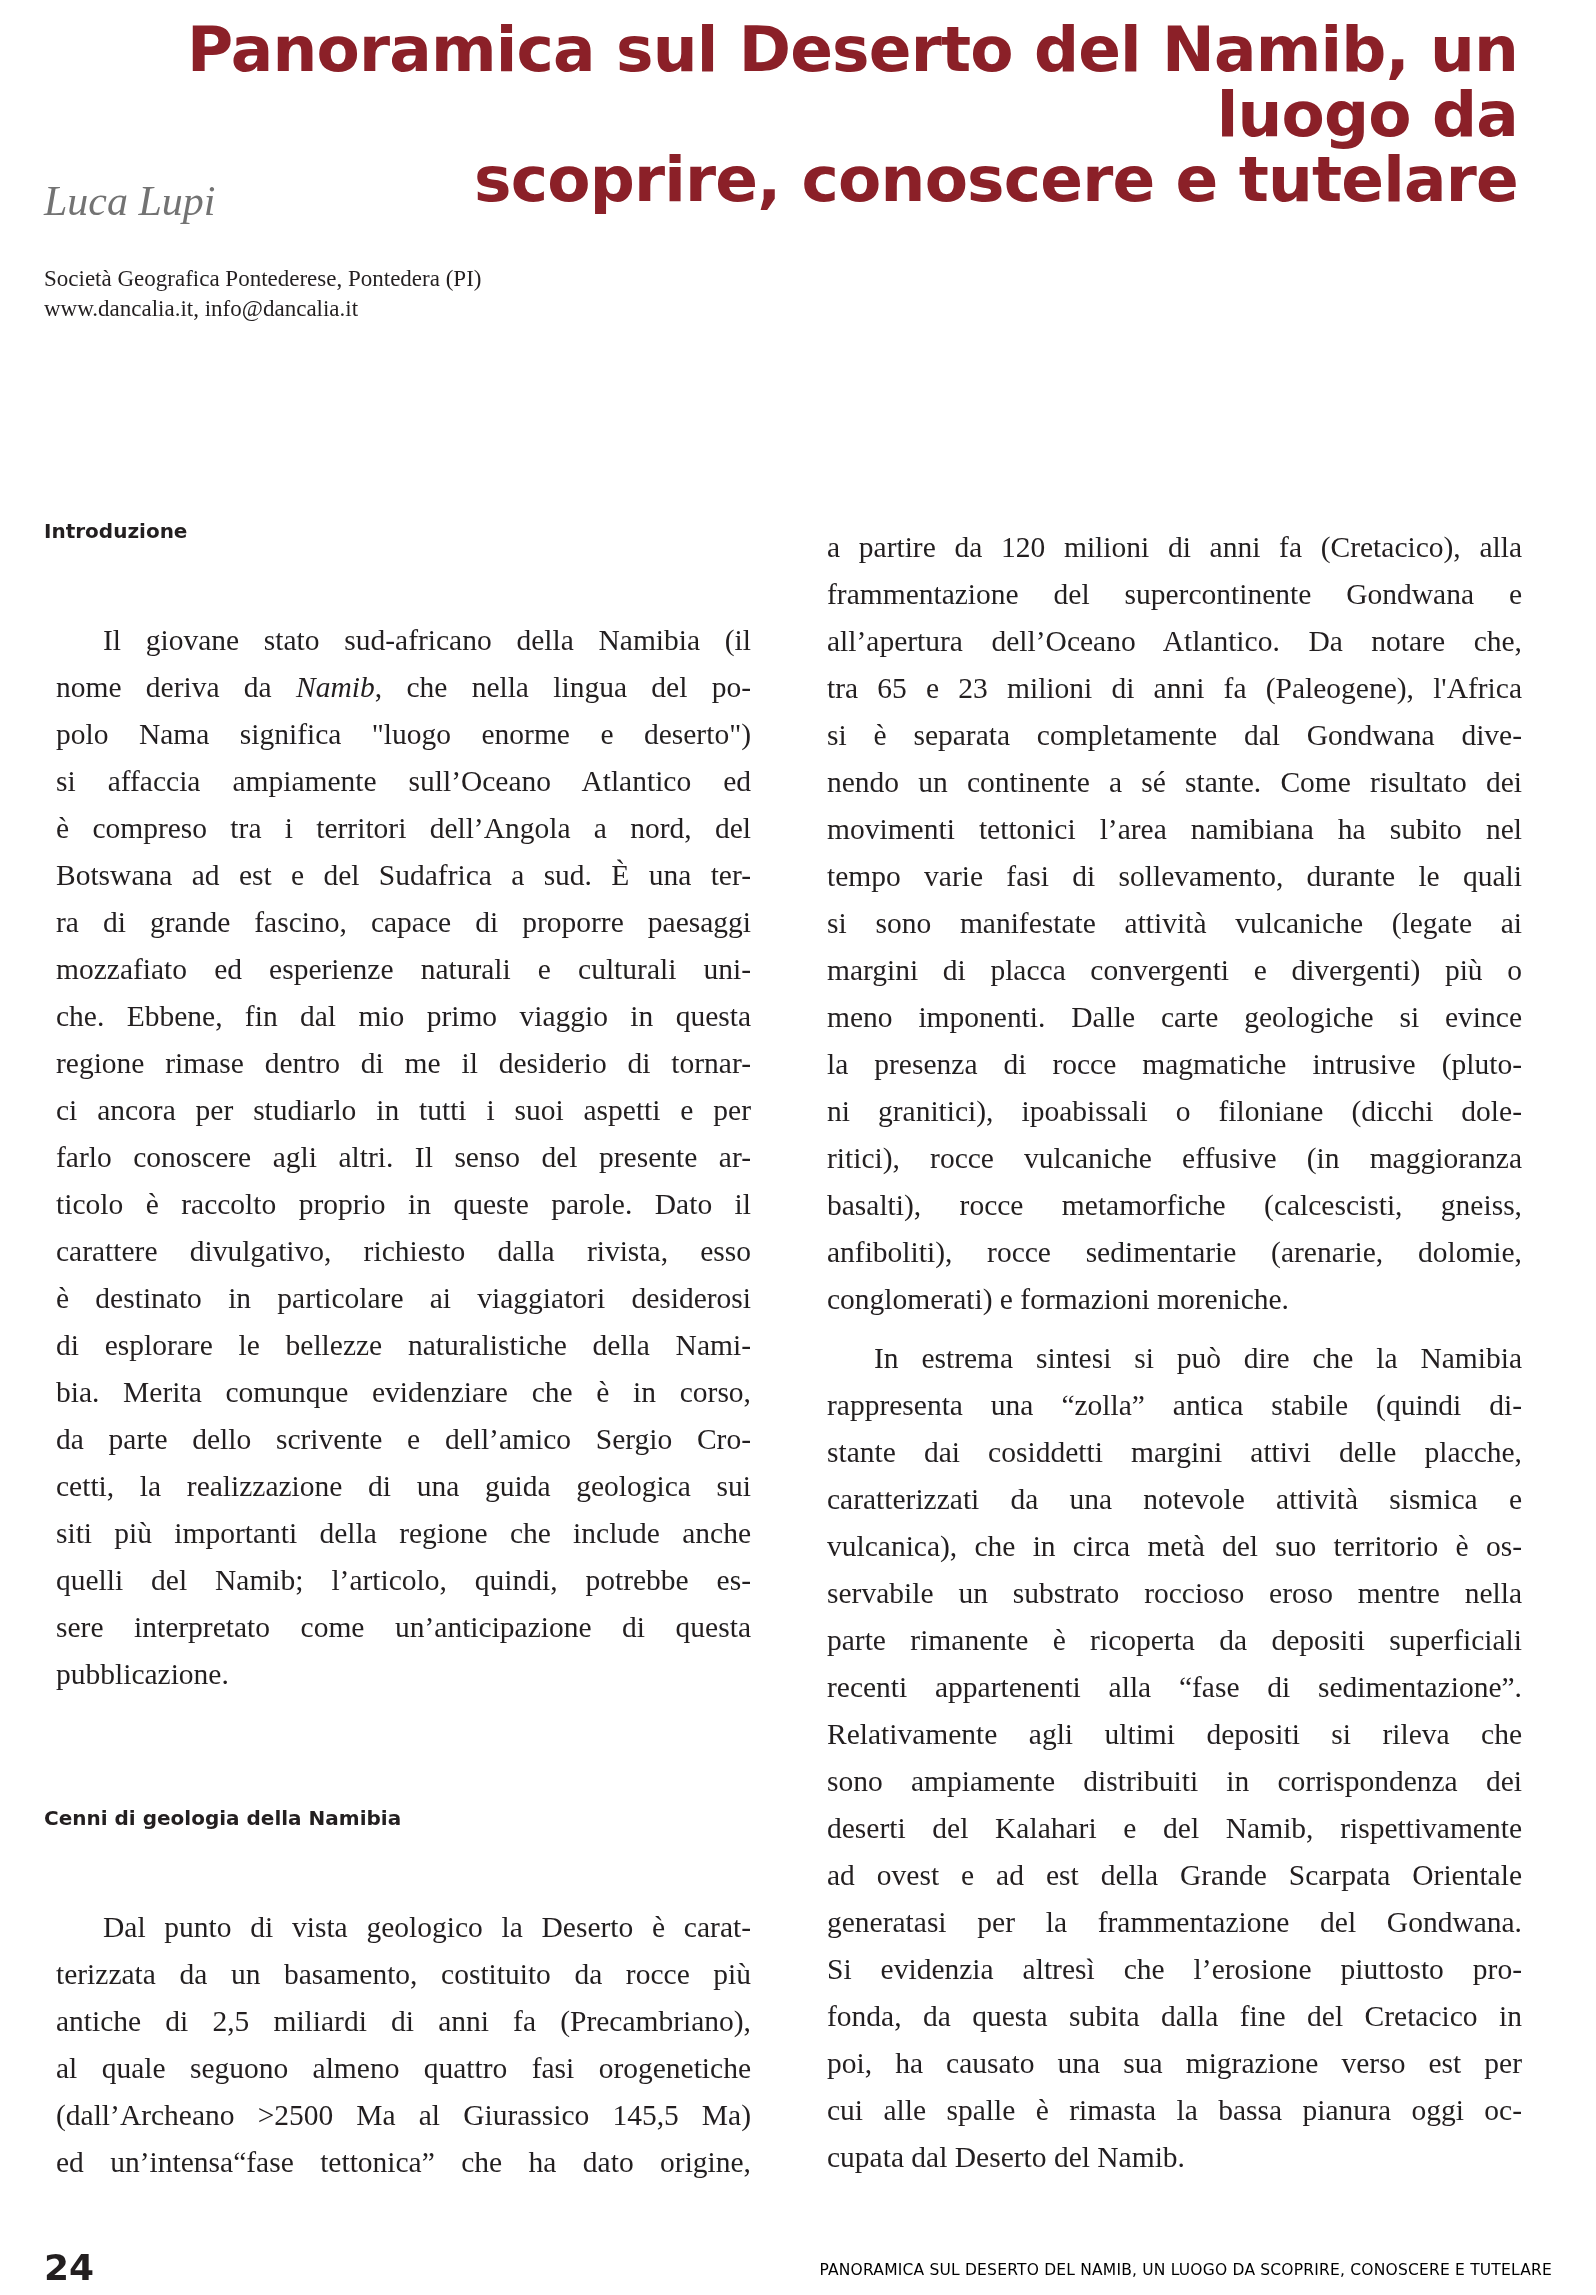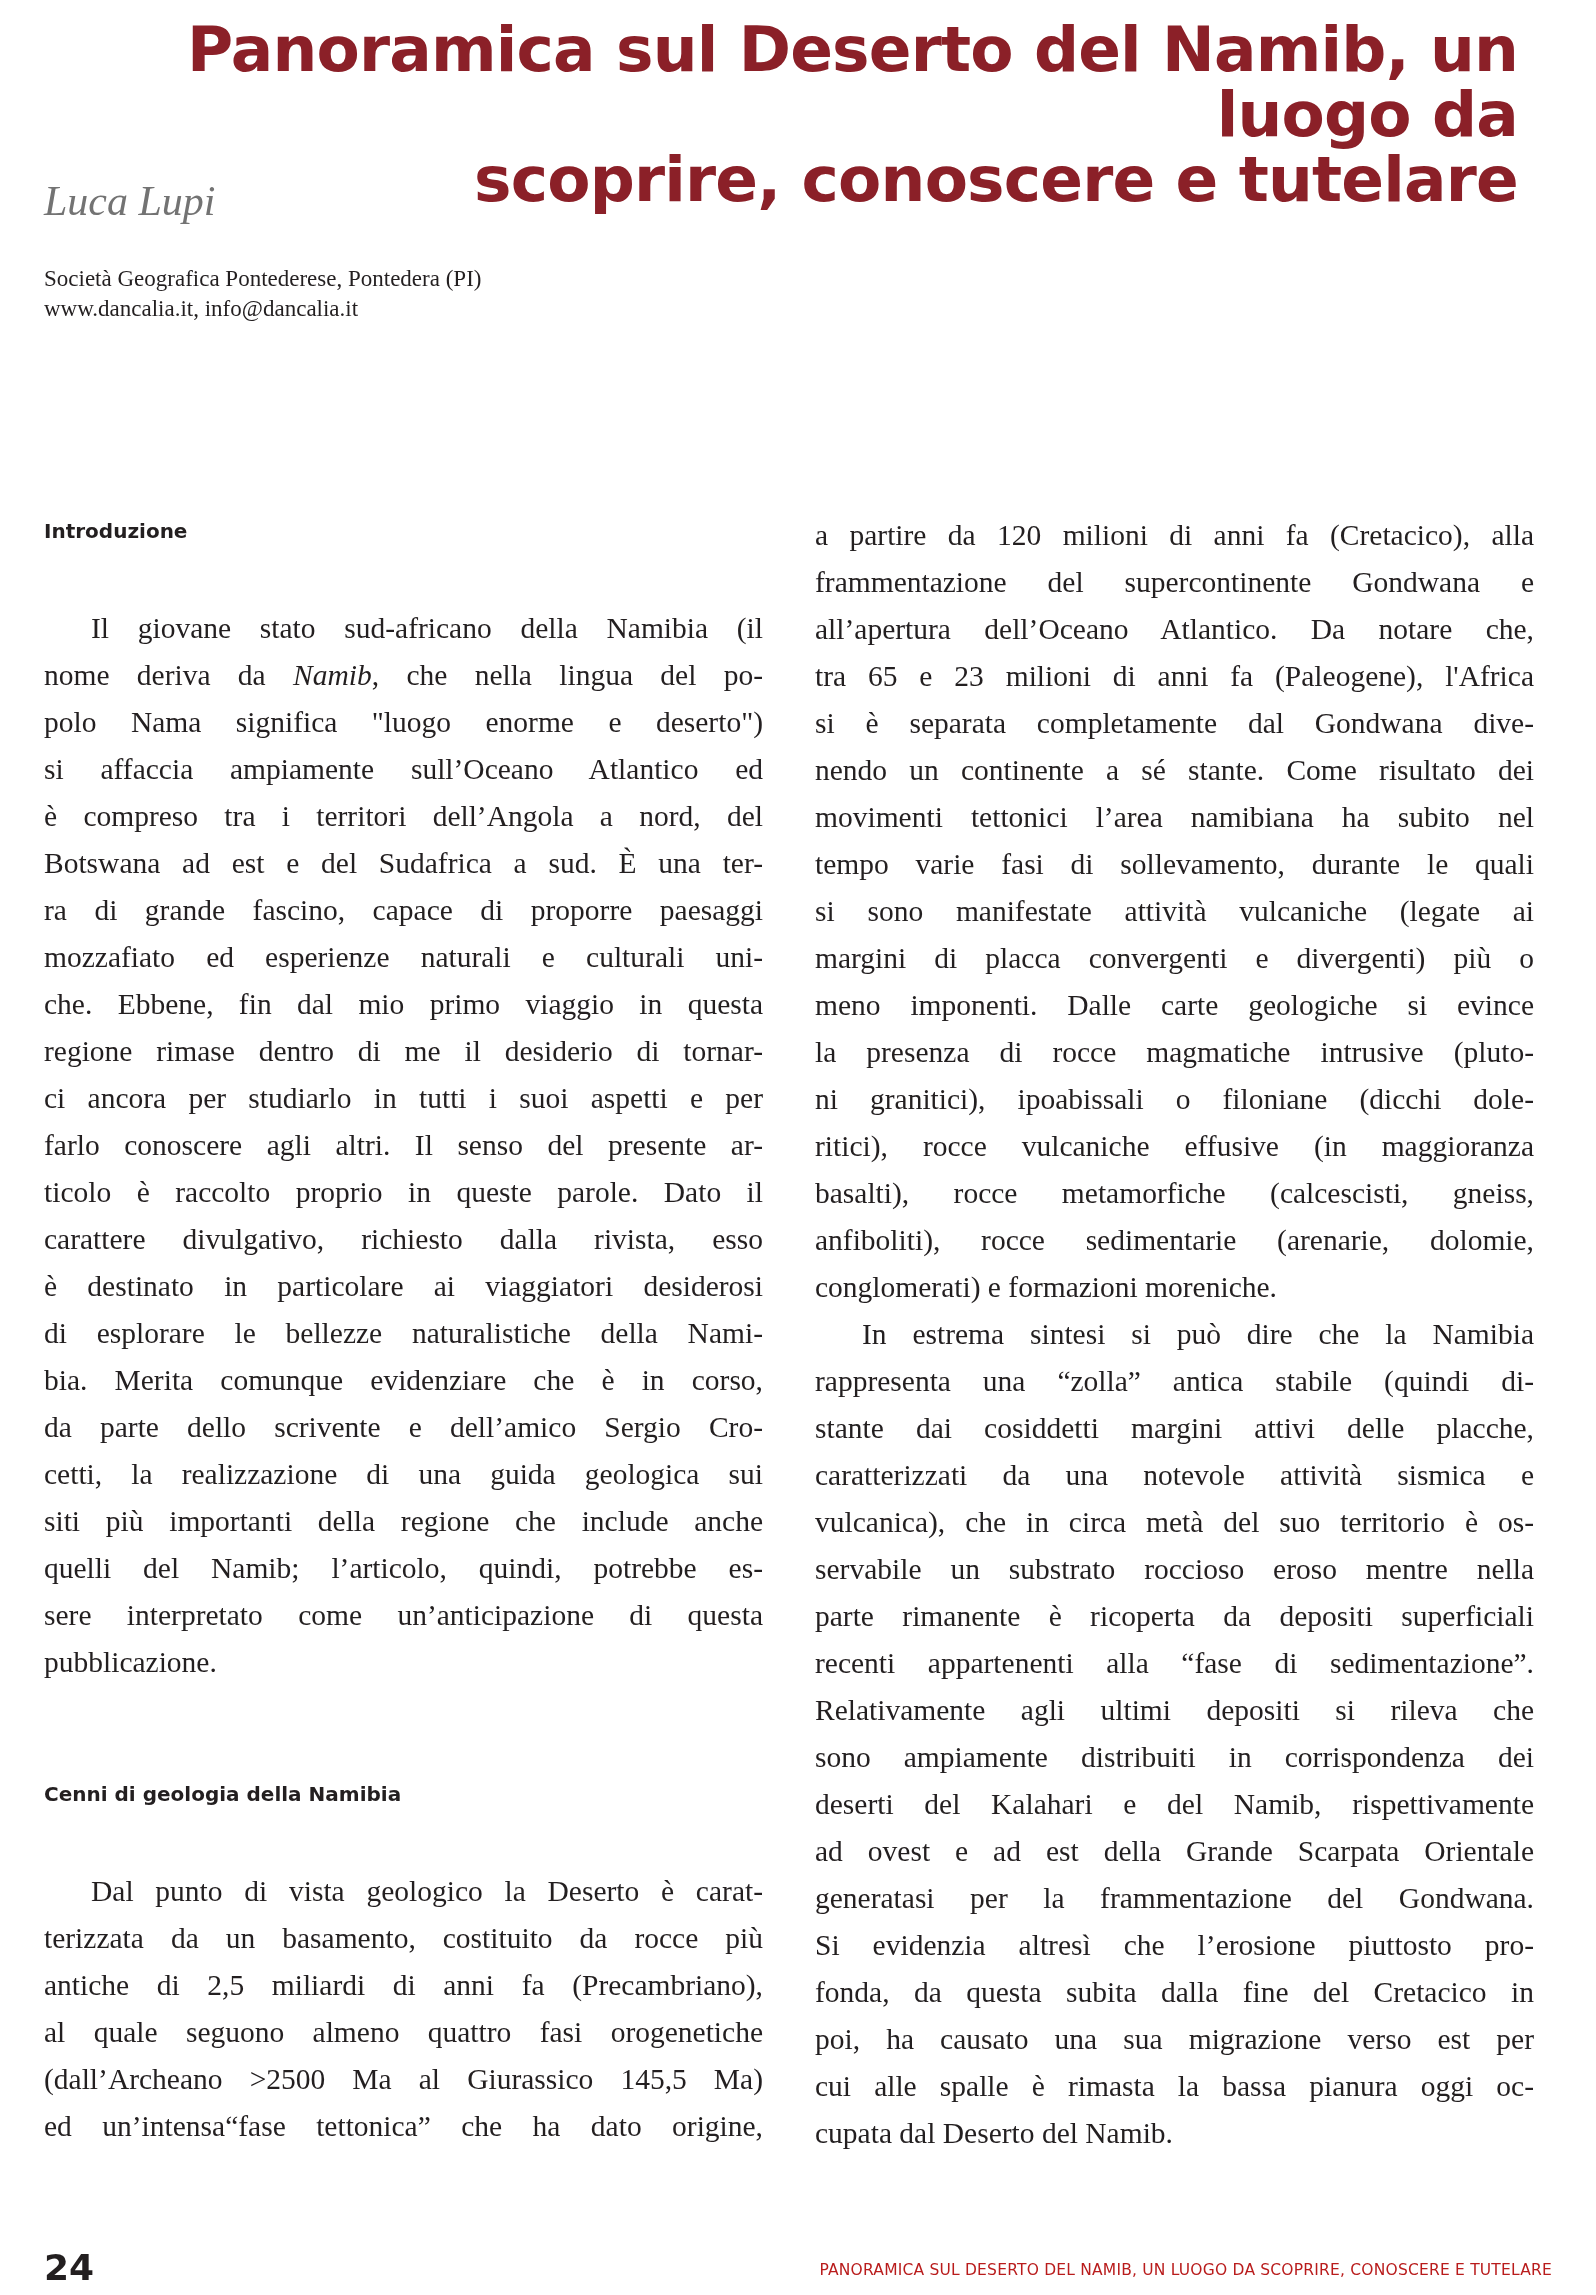--- a/index.html
+++ b/index.html
@@ -24,35 +24,35 @@
     position: absolute; top: 0; width: 719px;
     font-family: "Liberation Serif", serif; font-size: 29.5px; line-height: 47px;
     text-align: justify; color: #231f20;
   }
   .col-left { left: 44px; top: 508px; }
   .col-right { left: 815px; top: 512px; }
   .section-head {
     font-family: "DejaVu Sans", sans-serif; font-weight: bold; font-size: 20px;
     line-height: 47px; margin: 0; color: #231f20; text-align: left;
   }
-  .para { margin: 0; text-indent: 47px; }
+  .para { margin: 12px; text-indent: 47px; }
   .para.noindent { text-indent: 0; }
   .gap1 { height: 50px; }
   .gap2 { height: 85px; }
   .gap3 { height: 50px; }
   .line { display: block; text-align: justify; text-align-last: justify; white-space: nowrap; }
   .line.last { text-align-last: left; }
   .line.indent { padding-left: 47px; }
   .footer-page {
     position: absolute; left: 44px; top: 2237px;
     font-family: "DejaVu Sans", sans-serif; font-weight: bold; font-size: 36px; color: #231f20; margin-top: 10px;
   }
   .footer-running {
     position: absolute; right: 44px; top: 2261px;
-    font-family: "DejaVu Sans", sans-serif; font-size: 15.5px; color: #b91c1c; letter-spacing: 0.2px;
+    font-family: "DejaVu Sans", sans-serif; font-size: 15.5px; color: #000000; letter-spacing: 0.2px;
   }
   em { }
 </style>
 </head>
 <body>
 
 <h1 class="title">
   <span>Panoramica sul Deserto del Namib, un luogo da</span><br>
   <span>scoprire, conoscere e tutelare</span>
 </h1>

